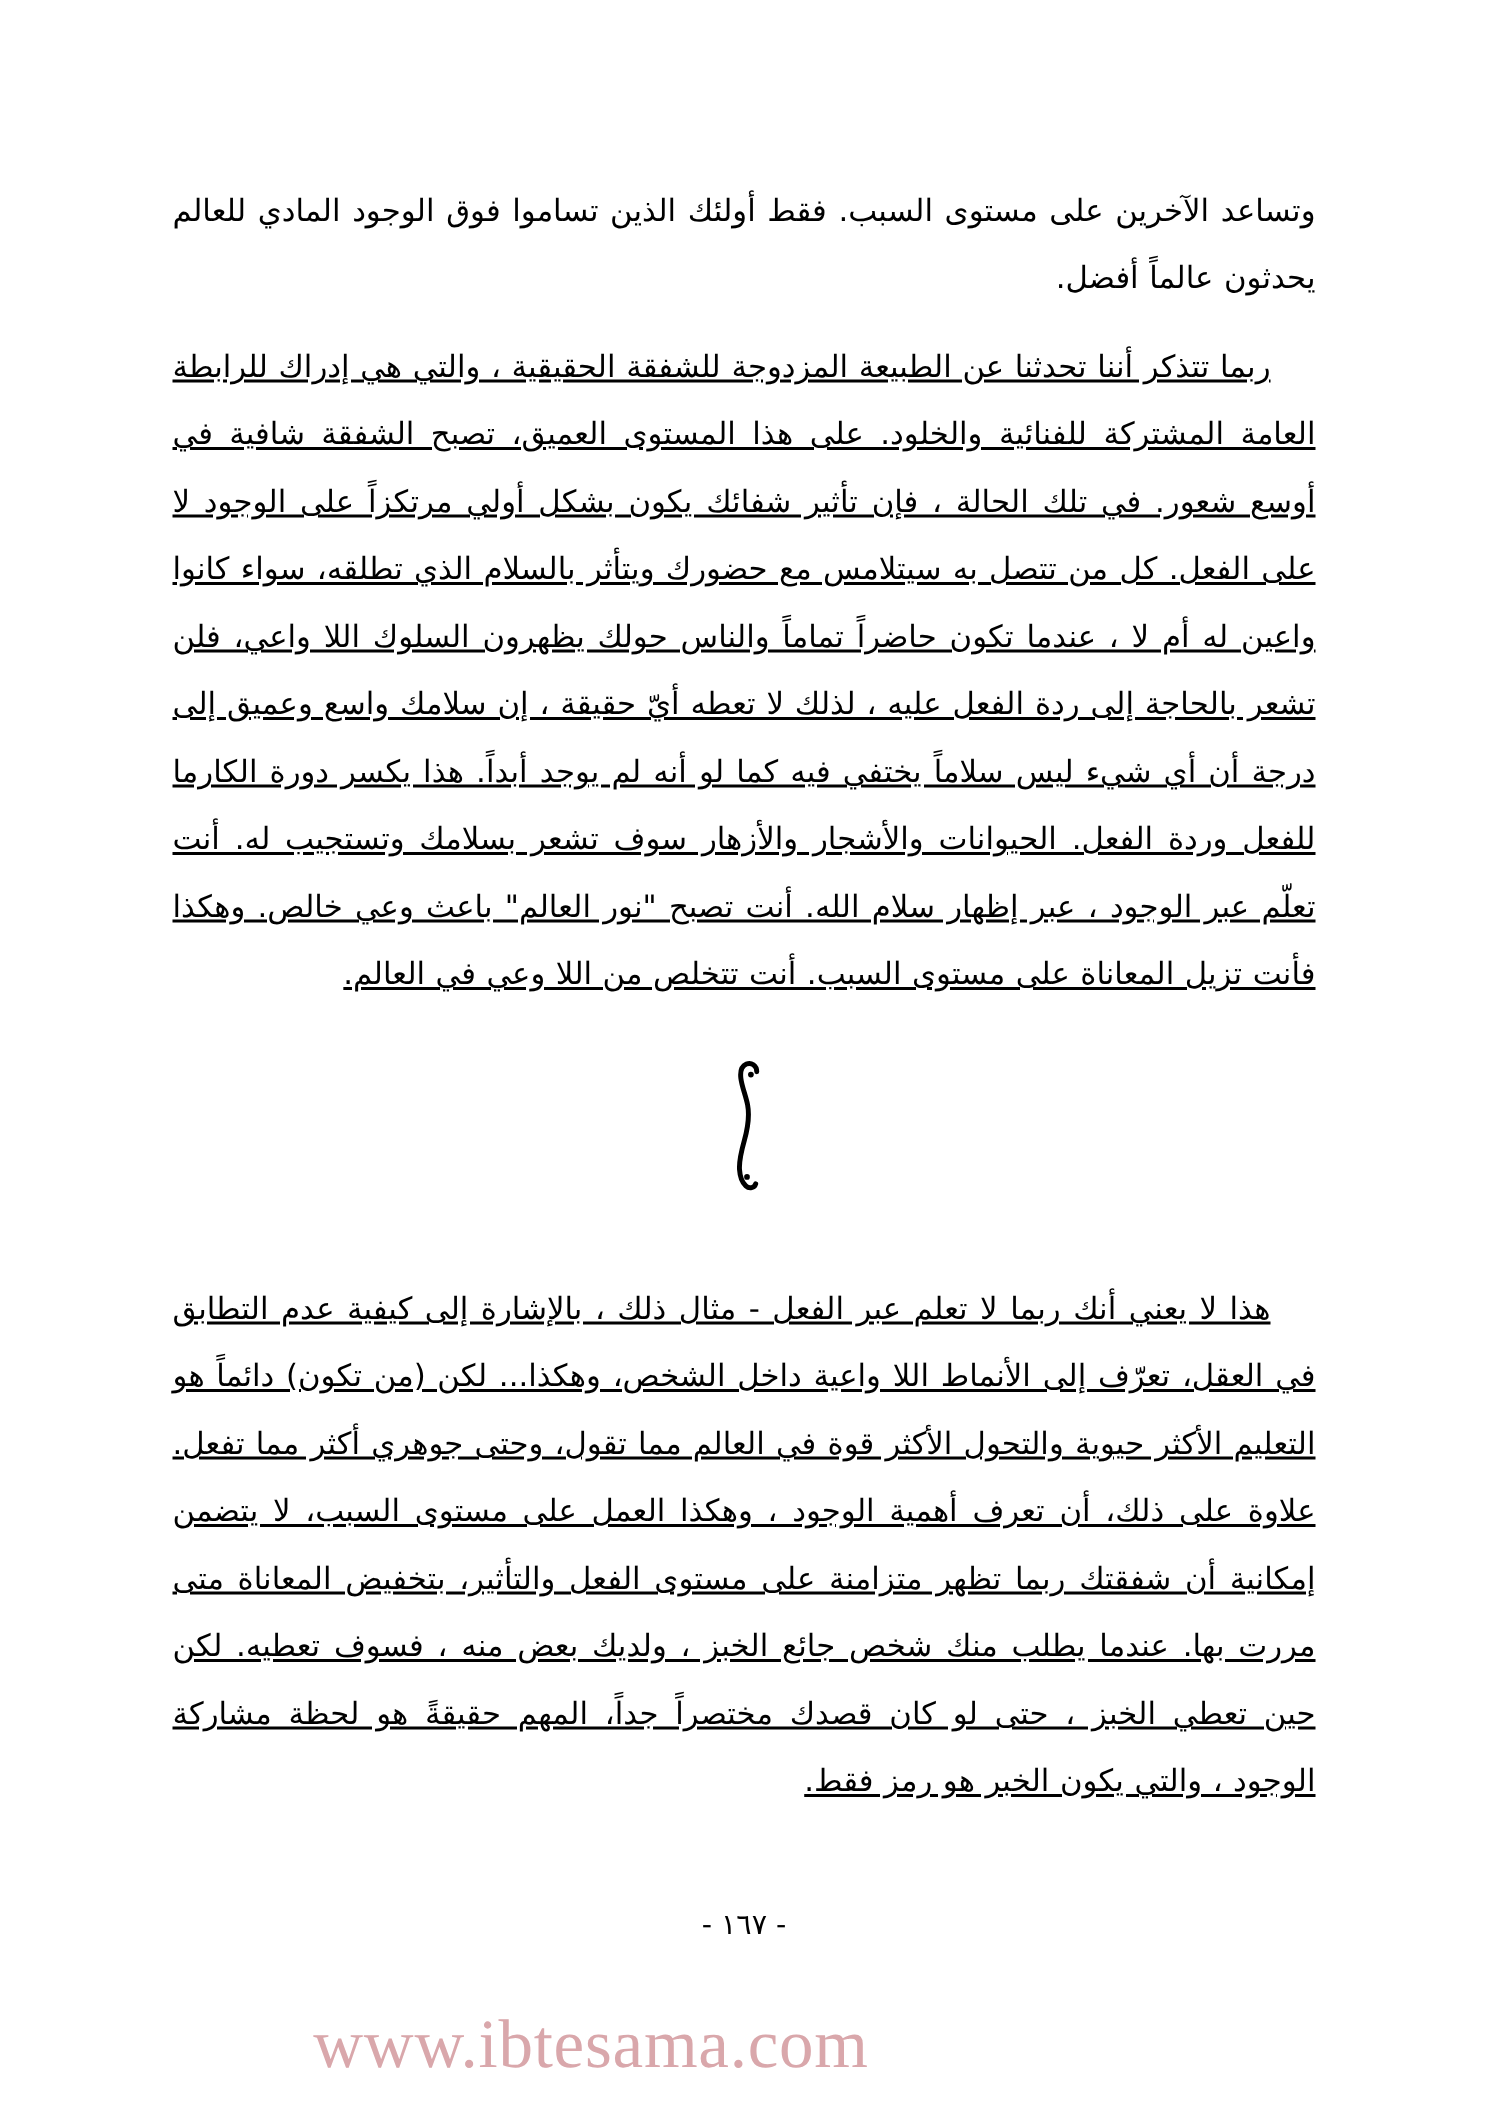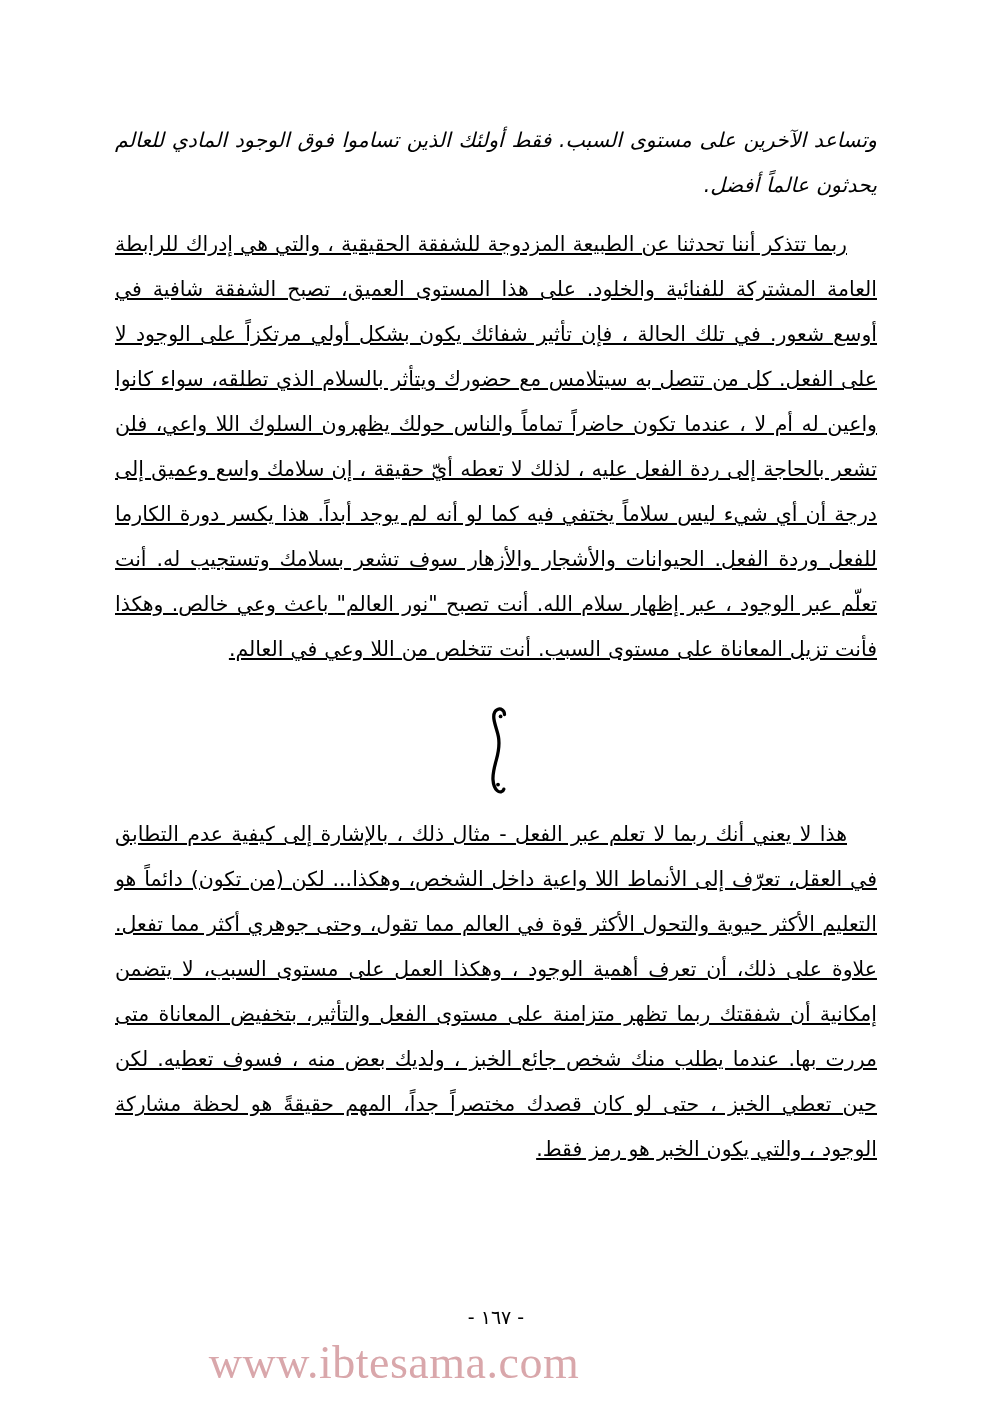--- a/index.html
+++ b/index.html
@@ -52,21 +52,20 @@
     text-decoration: underline;
   }
 
   .para.no-justify-last {
     text-align-last: right;
   }
 
   
   .para-opening {
     margin-bottom: 14px;
-    font-style: italic;
   }
 
   .para-block-2 {
     margin-bottom: 0;
   }
 
   
   .ornament-wrap {
     position: absolute;
     left: 0;
@@ -81,31 +80,31 @@
   .ornament {
     display: block;
     width: 44px;
     height: 92px;
   }
 
   
   .content-2 {
     position: absolute;
     left: 115px;
-    top: 812px;
+    top: 850px;
     width: 762px;
     direction: rtl;
     text-align: justify;
   }
 
   
   .page-number {
     position: absolute;
     left: 0;
-    top: 1306px;
+    top: 1272px;
     width: 992px;
     text-align: center;
     font-family: "DejaVu Sans", sans-serif;
     font-size: 19px;
     color: #000000;
     letter-spacing: 1px;
     direction: ltr;
   }
 
   

